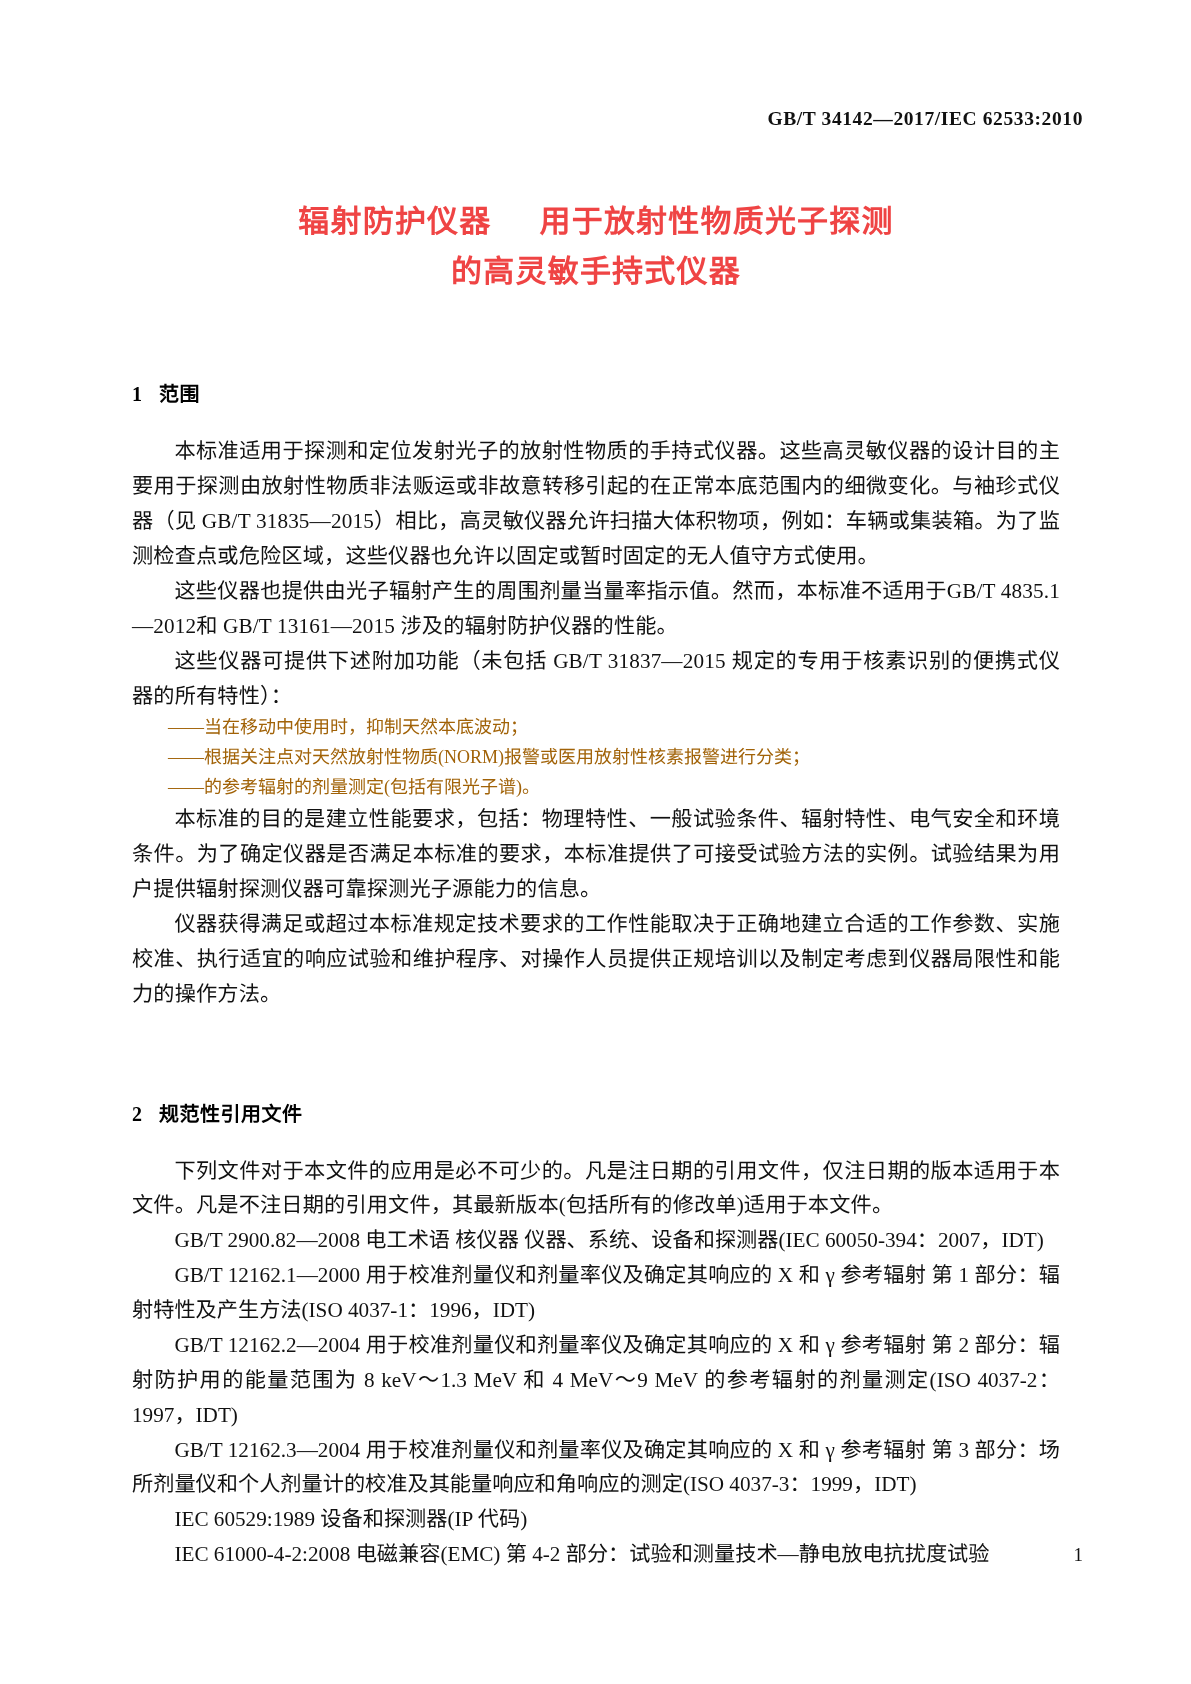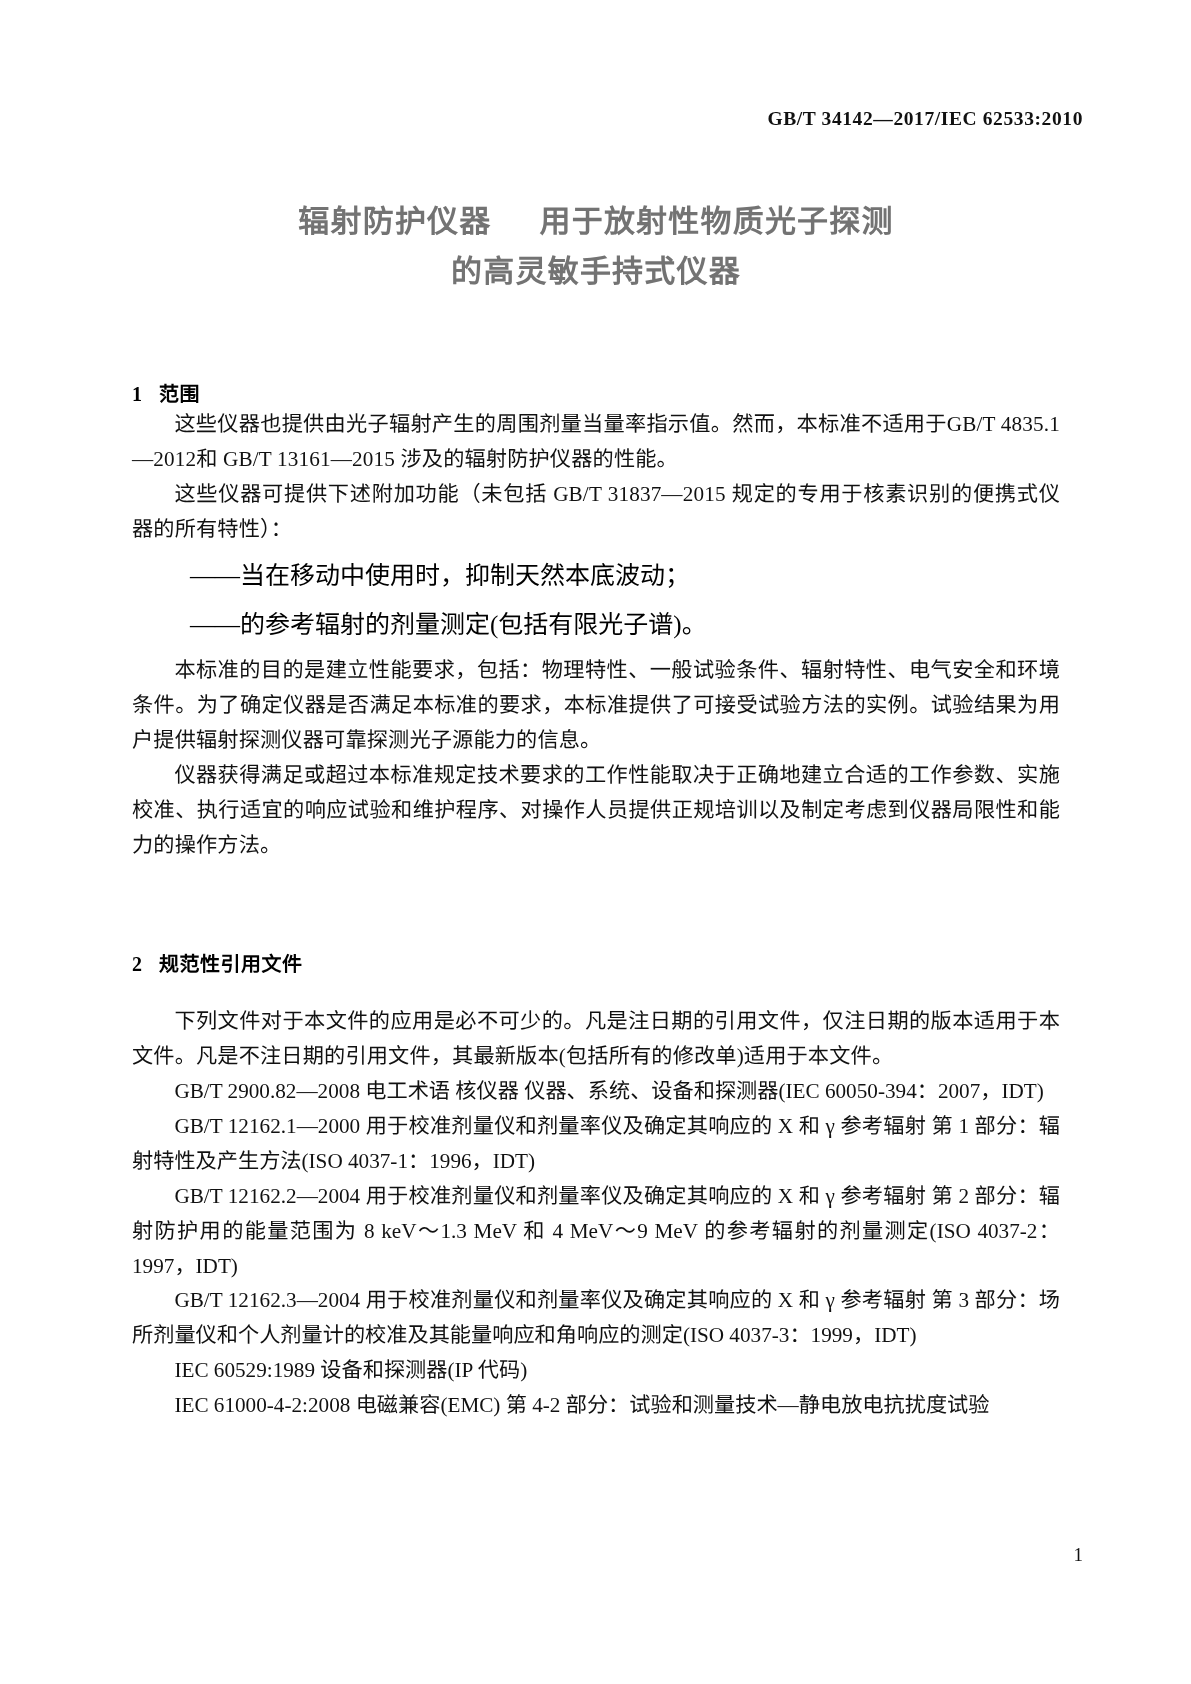--- a/index.html
+++ b/index.html
@@ -41,21 +41,21 @@
   }
 
   
   .doc-title {
     text-align: center;
     font-family: "DejaVu Sans", "Liberation Sans", sans-serif;
     font-weight: bold;
     font-size: 31px;
     line-height: 1.62;
     letter-spacing: 1.2px;
-    color: #737373;
+    color: #ef4444;
     margin: 0 0 0 0;
   }
   .doc-title .ln { display: block; white-space: pre; }
 
   
   .clause-heading {
     font-family: Liberation Serif, serif;
     font-weight: bold;
     font-size: 20px;
     letter-spacing: 0.5px;
@@ -72,25 +72,25 @@
     text-align: justify;
     text-justify: inter-ideograph;
     letter-spacing: 0.15px;
     color: #111;
     margin: 0;
   }
   .para.indent { text-indent: 2em; }
   .para.first-in-clause { margin-top: 27px; }
 
   .dash-item {
-    font-size: 25px;
+    font-size: 18px;
     line-height: 1.645;
     text-align: justify;
-    color: #000000;
-    margin: 8px;
+    color: #a16207;
+    margin: 0;
     padding-left: 2em;
   }
 
   .ref-item {
     font-size: 21.2px;
     line-height: 1.645;
     text-align: justify;
     text-justify: inter-ideograph;
     color: #111;
     margin: 0;
@@ -116,27 +116,29 @@
 
   <div class="content">
 
     <div class="doc-title">
       <span class="ln">辐射防护仪器    用于放射性物质光子探测</span>
       <span class="ln">的高灵敏手持式仪器</span>
     </div>
 
     <div class="clause-heading" id="clause1-heading">1   范围</div>
 
+    <p class="para indent first-in-clause">本标准适用于探测和定位发射光子的放射性物质的手持式仪器。这些高灵敏仪器的设计目的主要用于探测由放射性物质非法贩运或非故意转移引起的在正常本底范围内的细微变化。与袖珍式仪器（见 GB/T 31835—2015）相比，高灵敏仪器允许扫描大体积物项，例如：车辆或集装箱。为了监测检查点或危险区域，这些仪器也允许以固定或暂时固定的无人值守方式使用。</p>
 
     <p class="para indent">这些仪器也提供由光子辐射产生的周围剂量当量率指示值。然而，本标准不适用于GB/T 4835.1—2012和 GB/T 13161—2015 涉及的辐射防护仪器的性能。</p>
 
     <p class="para indent">这些仪器可提供下述附加功能（未包括 GB/T 31837—2015 规定的专用于核素识别的便携式仪器的所有特性）：</p>
 
     <p class="dash-item">——当在移动中使用时，抑制天然本底波动；</p>
 
+    <p class="dash-item">——根据关注点对天然放射性物质(NORM)报警或医用放射性核素报警进行分类；</p>
 
     <p class="dash-item">——的参考辐射的剂量测定(包括有限光子谱)。</p>
 
     <p class="para indent">本标准的目的是建立性能要求，包括：物理特性、一般试验条件、辐射特性、电气安全和环境条件。为了确定仪器是否满足本标准的要求，本标准提供了可接受试验方法的实例。试验结果为用户提供辐射探测仪器可靠探测光子源能力的信息。</p>
 
     <p class="para indent">仪器获得满足或超过本标准规定技术要求的工作性能取决于正确地建立合适的工作参数、实施校准、执行适宜的响应试验和维护程序、对操作人员提供正规培训以及制定考虑到仪器局限性和能力的操作方法。</p>
 
     <div class="clause-heading" id="clause2-heading">2   规范性引用文件</div>
 
     <p class="para indent first-in-clause">下列文件对于本文件的应用是必不可少的。凡是注日期的引用文件，仅注日期的版本适用于本文件。凡是不注日期的引用文件，其最新版本(包括所有的修改单)适用于本文件。</p>

